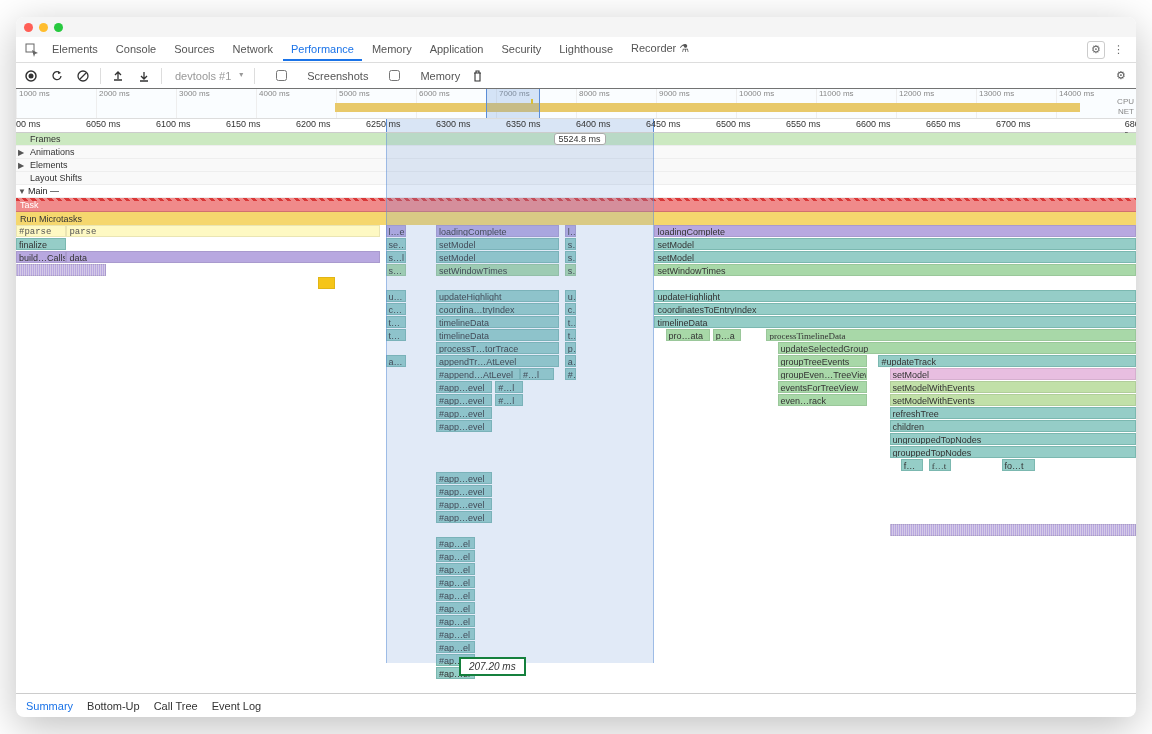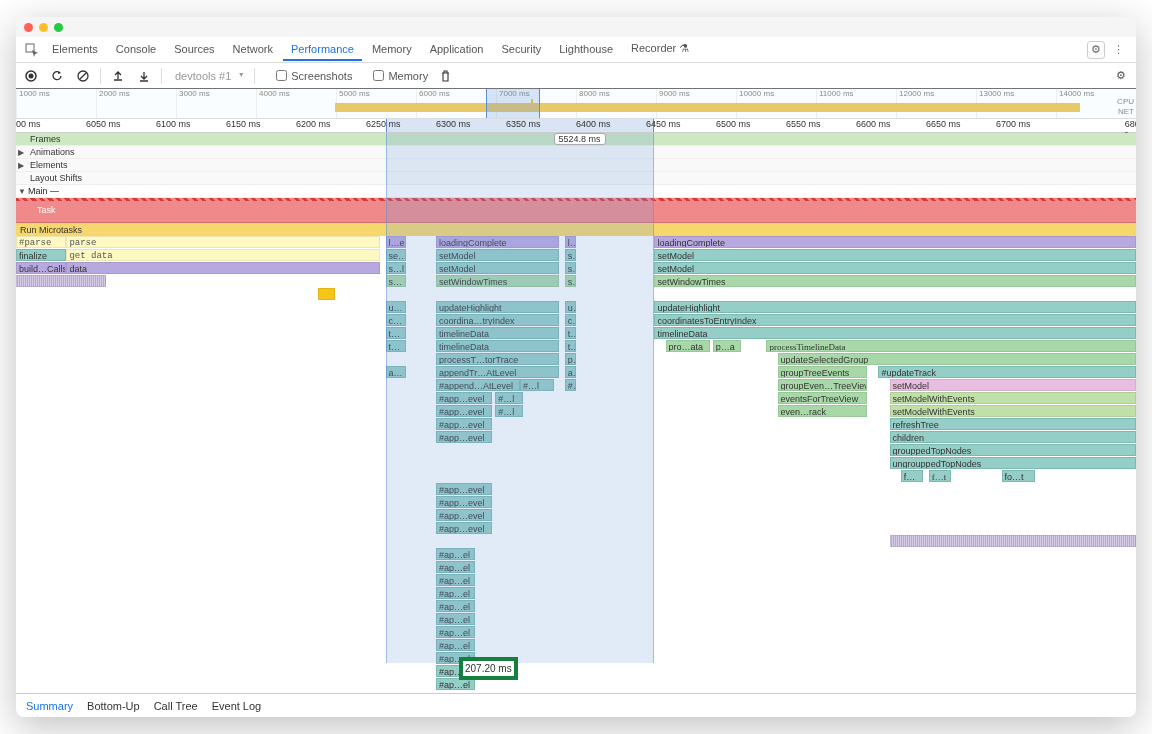--- a/index.html
+++ b/index.html
@@ -15,21 +15,21 @@
 .tabs .tab { padding: 4px 8px; font-size: 11px; color: #555; cursor: pointer; border-bottom: 2px solid transparent; }
 .tabs .tab.active { color: #1a73e8; border-bottom: 2px solid #1a73e8; }
 .tabs .spacer { flex: 1; }
 .tabs .gear { width: 18px; height: 18px; border: 1px solid #ccc; border-radius: 3px; display:flex;align-items:center;justify-content:center;color:#666; }
 .tabs .dots { padding: 0 6px; color: #666; }
 .toolbar { height: 26px; border-bottom: 1px solid #737373; display: flex; align-items: center; padding: 0 6px; gap: 8px; font-size: 11px; color: #555; }
 .toolbar .icon-btn { width: 18px; height: 18px; display:flex;align-items:center;justify-content:center;cursor:pointer; }
 .toolbar .sep { width: 1px; height: 16px; background: #ddd; }
 .toolbar .select { color: #999; border: 1px solid transparent; padding: 1px 14px 1px 4px; position: relative; }
 .toolbar .select::after { content: "▾"; position: absolute; right: 2px; color: #999; font-size: 8px; }
-.toolbar label { display: flex; align-items: center; gap: 4px; padding-left: 13px; }
+.toolbar label { display: flex; align-items: center; gap: 20px; padding-left: 13px; }
 .toolbar input[type=checkbox] { width: 11px; height: 11px; }
 .toolbar .trash { color: #000; }
 .toolbar .spacer { flex: 1; }
 .toolbar .gear2 { color: #555; }
 .overview { height: 30px; position: relative; background: #fafdff; border-bottom: 1px solid #ddd; }
 .overview .ticks { position: absolute; inset: 0; display: flex; font-size: 8px; color: #888; }
 .overview .ticks span { flex: 1; border-left: 1px solid #eee; padding-left: 2px; }
 .overview .band { position: absolute; left: 28.5%; right: 5%; top: 14px; height: 9px; background: #e8c96a; }
 .overview .sel { position: absolute; top: 0; bottom: 0; left: 42%; width: 4.8%; background: rgba(100,150,220,0.25); border-left:1px solid #5b8dd6; border-right:1px solid #5b8dd6; }
 .overview .yellow-mark { position:absolute; left: 46%; top:10px; width:2px; height:5px; background:#ffcc00; }
@@ -37,40 +37,40 @@
 .overview .net { position:absolute; right:2px; top:18px; font-size:8px; color:#888; }
 .ruler { height: 14px; border-bottom: 1px solid #ccc; display: flex; font-size: 9px; color: #333; position: relative; }
 .ruler span { position: absolute; top: 0; }
 .ruler .sel-region { position: absolute; left: 33%; width: 24%; top:0; bottom:0; background: rgba(120,160,220,0.28); border-left:1px solid #5b8dd6; border-right:1px solid #5b8dd6; }
 .flame { flex: 1; overflow: hidden; position: relative; font-size: 9px; }
 .section { height: 13px; display: flex; align-items: center; border-bottom: 1px solid #eee; padding-left: 14px; background: #f9f9f9; color: #333; }
 .section.frames { background: #cce9c1; position: relative; padding-left:14px; }
 .section .arrow { position: absolute; left: 2px; font-size: 8px; color: #555; }
 .main-label { height: 13px; background: #fff; color: #222; padding-left: 2px; display:flex; align-items:center; border-bottom: 1px solid #eee; white-space:nowrap; overflow:hidden; font-size:9px;}
 .main-label .tri { color:#555; margin-right:2px; font-size:8px;}
-.track-task { height: 25px; background: #f08a8a; border-bottom: 1px solid #d07070; color:#fff; padding-left:21px; display:flex;align-items:center; position:relative;}
+.track-task { height: 14px; background: #f08a8a; border-bottom: 1px solid #d07070; color:#fff; padding-left:4px; display:flex;align-items:center; position:relative;}
 .track-task .redtop { position:absolute; top:0; left:0; right:0; height:3px; background:repeating-linear-gradient(45deg,#d93838,#d93838 3px,#f08a8a 3px,#f08a8a 6px); }
 .track-micro { height: 13px; background: #f5d76e; padding-left:4px; display:flex;align-items:center; color:#333; }
 .flame-rows { position: relative; }
 .row { height: 13px; position: relative; }
 .bar { position: absolute; height: 12px; top:0; border: 1px solid rgba(0,0,0,0.08); padding: 0 2px; overflow: hidden; white-space: nowrap; line-height: 12px; font-size: 9px; }
 .c-yellow { background: #fef9c3; color:#555;font-family:Liberation Mono, monospace;} 
 .c-purple { background: #b8a8e0; color:#333;}
 .c-teal { background: #95cdc7; color:#333; border-color: #7bb8b0;}
 .c-green { background: #a8d8a8; color:#333;}
 .c-green2 { background: #c1e0a8; color:#333;}
 .c-pink { background: #e8bee0; }
 .c-hash { background: repeating-linear-gradient(90deg, #b8a8e0 0, #b8a8e0 1px, #d5cae6 1px, #d5cae6 2px); }
 .flame-container { position: relative; height: 530px; }
 .col-sel { position: absolute; left: 33%; width: 24%; top: 0; bottom: 0; background: rgba(120,160,220,0.22); pointer-events: none; border-left:1px solid rgba(91,141,214,0.5); border-right:1px solid rgba(91,141,214,0.5); z-index: 5;}
 .time-pill { position: absolute; left: 40%; top: 13px; background:#fff; border:1px solid #aaa; border-radius:3px; padding:0 4px; font-size:9px; z-index:6;}
 .bottom-tabs { height: 24px; border-top: 1px solid #ccc; display: flex; align-items: center; gap: 14px; padding-left: 10px; font-size: 11px; }
 .bottom-tabs .btab { color: #333; cursor: pointer; }
 .bottom-tabs .btab.active { color: #1a73e8; }
-.tooltip-box { position: absolute; left: 443px; top: 640px; background: #fff; border: 4px solid #15803d; padding: 2px 2px; font-size: 10px; z-index: 20; }
+.tooltip-box { position: absolute; left: 443px; top: 640px; background: #fff; border: 2px solid #15803d; padding: 2px 8px; font-size: 10px; z-index: 20; font-style: italic; }
 svg { display: block; }
 </style>
 </head>
 <body>
 
 <div class="window">
   <div class="titlebar">
     <div class="traffic">
       <span class="tl-close"></span>
       <span class="tl-min"></span>
@@ -229,21 +229,20 @@
             <div class="row">
               <div class="bar c-yellow" style="left: 0%; width: 4.5%;">#parse</div>
               <div class="bar c-yellow" style="left: 4.5%; width: 28%;">parse</div>
               <div class="bar c-purple" style="left: 33%; width: 1.8%;">l…e</div>
               <div class="bar c-purple" style="left: 37.5%; width: 11%;">loadingComplete</div>
               <div class="bar c-purple" style="left: 49%; width: 1%;">l…</div>
               <div class="bar c-purple" style="left: 57%; width: 43%;">loadingComplete</div>
             </div>
             <div class="row">
               <div class="bar c-teal" style="left: 0%; width: 4.5%;">finalize</div>
-              <div class="bar c-yellow" style="left: 4.5%; width: 28%;">get data</div>
               <div class="bar c-teal" style="left: 33%; width: 1.8%;">se…l</div>
               <div class="bar c-teal" style="left: 37.5%; width: 11%;">setModel</div>
               <div class="bar c-teal" style="left: 49%; width: 1%;">s…</div>
               <div class="bar c-teal" style="left: 57%; width: 43%;">setModel</div>
             </div>
             <div class="row">
               <div class="bar c-purple" style="left: 0%; width: 4.5%;">build…Calls</div>
               <div class="bar c-purple" style="left: 4.5%; width: 28%;">data</div>
               <div class="bar c-teal" style="left: 33%; width: 1.8%;">s…l</div>
               <div class="bar c-teal" style="left: 37.5%; width: 11%;">setModel</div>
@@ -321,24 +320,24 @@
               <div class="bar c-teal" style="left: 78%; width: 22%;">refreshTree</div>
               <div class="bar c-teal" style="left: 37.5%; width: 5%;">#app…evel</div>
               <div class="bar c-teal" style="left: 37.5%; width: 5%;">#app…evel</div>
             </div>
             <div class="row">
               <div class="bar c-teal" style="left: 78%; width: 22%;">children</div>
               <div class="bar c-teal" style="left: 37.5%; width: 5%;">#app…evel</div>
               <div class="bar c-teal" style="left: 37.5%; width: 5%;">#app…evel</div>
             </div>
             <div class="row">
+              <div class="bar c-teal" style="left: 78%; width: 22%;">ungrouppedTopNodes</div>
+            </div>
+            <div class="row">
               <div class="bar c-teal" style="left: 78%; width: 22%;">grouppedTopNodes</div>
-            </div>
-            <div class="row">
-              <div class="bar c-teal" style="left: 78%; width: 22%;">ungrouppedTopNodes</div>
             </div>
             <div class="row">
               <div class="bar c-teal" style="left: 79%; width: 2%;">f…</div>
               <div class="bar c-teal" style="left: 81.5%; width: 2%; font-family: Liberation Serif, serif;">f…t</div>
               <div class="bar c-teal" style="left: 88%; width: 3%;">fo…t</div>
             </div>
             <div class="row">
               <div class="bar c-teal" style="left: 37.5%; width: 5%;">#app…evel</div>
             </div>
             <div class="row">

